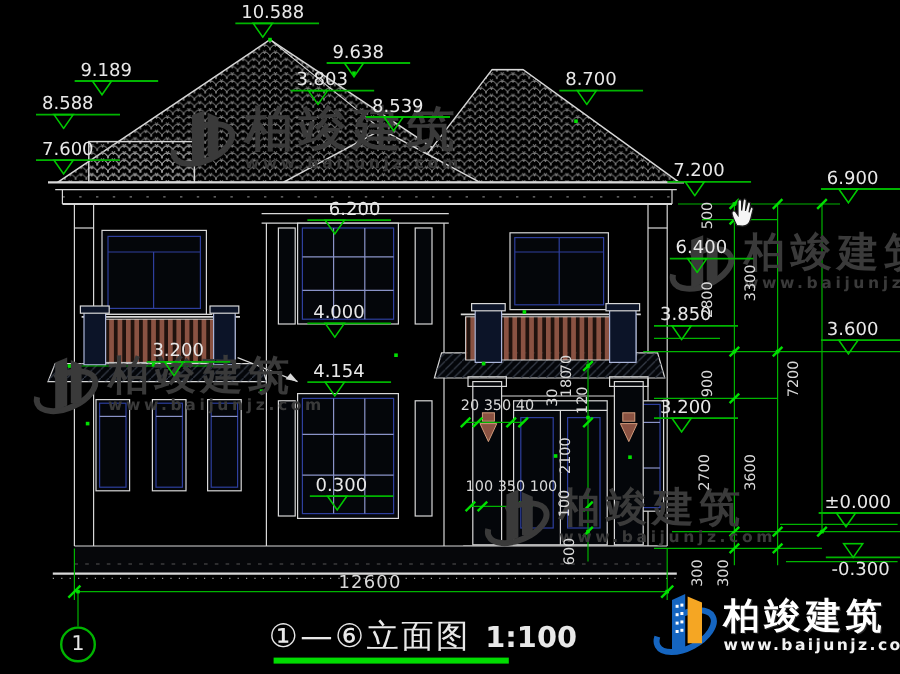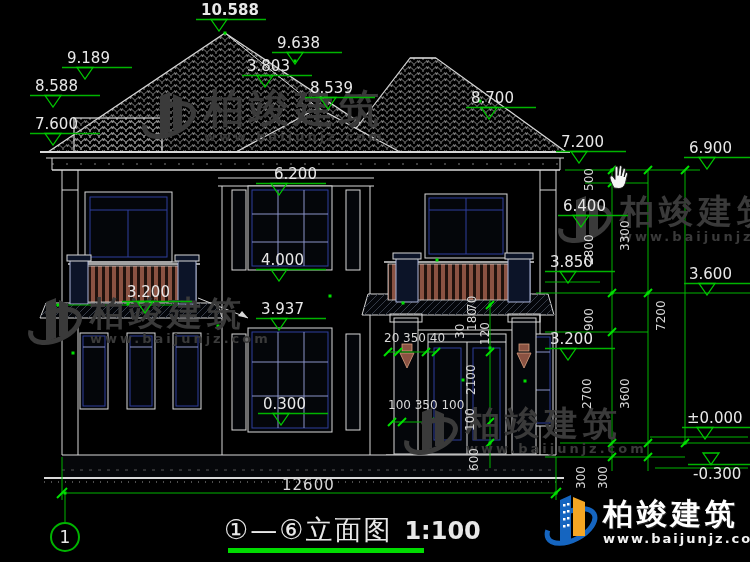--- a/index.html
+++ b/index.html
@@ -334,21 +334,21 @@
         </svg>
         <div>
           <div class="wm-brand">柏竣建筑</div>
           <div class="wm-url">www.baijunjz.com</div>
         </div>
       </div>
     </div>
 
   <div class="layer">
 
-  <div class="elev" style="left: 196px; top: 2px; font-weight: bold;">
+  <div class="elev" style="left: 196px; top: 2px;">
         <span class="t">10.588</span>
         <svg class="sym" width="70" height="14">
           <line x1="0" y1="1.5" x2="70" y2="1.5" stroke="#00b400" stroke-width="1.5"></line>
           <path d="M15 1.5 L31 1.5 L23 13 Z" fill="none" stroke="#00c800" stroke-width="1.3"></path>
         </svg>
 
       </div>
       <div class="elev" style="left: 272px; top: 35px;">
         <span class="t">9.638</span>
         <svg class="sym" width="70" height="14">
@@ -390,21 +390,21 @@
 
       </div>
       <div class="elev" style="left: 30px; top: 116px;">
         <span class="t">7.600</span>
         <svg class="sym" width="70" height="14">
           <line x1="0" y1="1.5" x2="70" y2="1.5" stroke="#00b400" stroke-width="1.5"></line>
           <path d="M15 1.5 L31 1.5 L23 13 Z" fill="none" stroke="#00c800" stroke-width="1.3"></path>
         </svg>
 
       </div>
-      <div class="elev" style="left: 466px; top: 58px; margin-top: 32px;">
+      <div class="elev" style="left: 466px; top: 58px;">
         <span class="t">8.700</span>
         <svg class="sym" width="70" height="14">
           <line x1="0" y1="1.5" x2="70" y2="1.5" stroke="#00b400" stroke-width="1.5"></line>
           <path d="M15 1.5 L31 1.5 L23 13 Z" fill="none" stroke="#00c800" stroke-width="1.3"></path>
         </svg>
 
       </div>
       <div class="elev" style="left: 556px; top: 134px;">
         <span class="t">7.200</span>
         <svg class="sym" width="70" height="14">
@@ -463,21 +463,21 @@
       </div>
       <div class="elev" style="left: 122px; top: 284px;">
         <span class="t">3.200</span>
         <svg class="sym" width="70" height="14">
           <line x1="0" y1="1.5" x2="70" y2="1.5" stroke="#00b400" stroke-width="1.5"></line>
           <path d="M15 1.5 L31 1.5 L23 13 Z" fill="none" stroke="#00c800" stroke-width="1.3"></path>
         </svg>
 
       </div>
       <div class="elev" style="left: 256px; top: 301px;">
-        <span class="t">3.937</span>
+        <span class="t">4.154</span>
         <svg class="sym" width="70" height="14">
           <line x1="0" y1="1.5" x2="70" y2="1.5" stroke="#00b400" stroke-width="1.5"></line>
           <path d="M15 1.5 L31 1.5 L23 13 Z" fill="none" stroke="#00c800" stroke-width="1.3"></path>
         </svg>
 
       </div>
       <div class="elev" style="left: 545px; top: 331px;">
         <span class="t">3.200</span>
         <svg class="sym" width="70" height="14">
           <line x1="0" y1="1.5" x2="70" y2="1.5" stroke="#00b400" stroke-width="1.5"></line>

